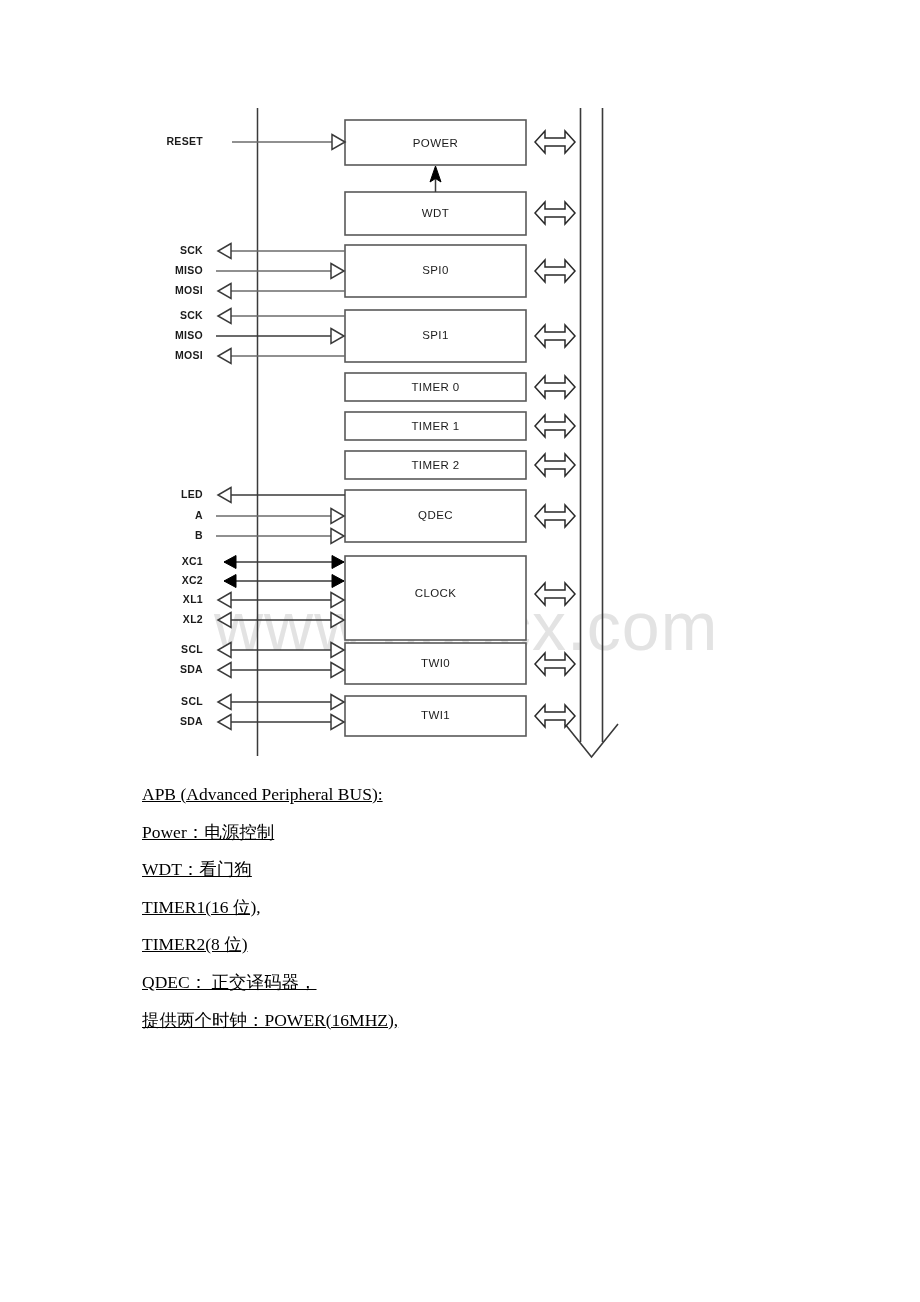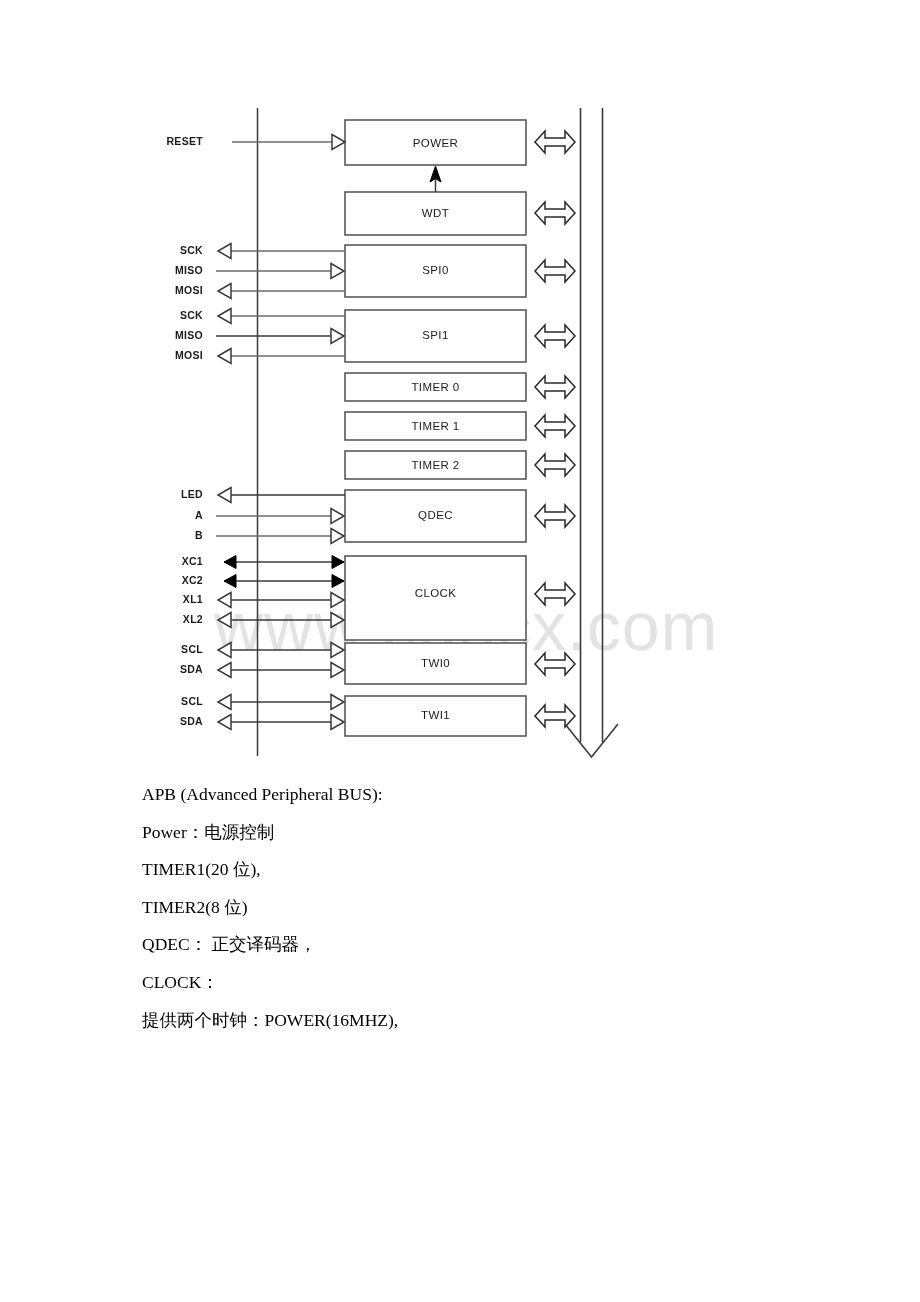--- a/index.html
+++ b/index.html
@@ -101,20 +101,21 @@
     left: 142px;
     top: 776px;
     width: 660px;
   }
   .text-line {
     font-family: "Liberation Serif", "DejaVu Serif", serif;
     font-size: 17.5px;
     line-height: 37.6px;
     color: #000000;
     white-space: pre;
+    text-decoration: underline;
   }
 </style>
 </head>
 <body>
 
 <div id="diagram-area">
   <svg id="diagram-svg" width="920" height="780" viewBox="0 0 920 780">
 
     <defs>
 
@@ -321,18 +322,18 @@
       <use href="#ah-left-hollow" x="231" y="722"></use>
       <use href="#ah-right-hollow" x="331" y="722"></use>
     </g>
 
   </svg>
 </div>
 
 <div id="text-block">
   <div class="text-line">APB (Advanced Peripheral BUS):</div>
   <div class="text-line">Power：电源控制</div>
-  <div class="text-line">TIMER1(20 位),</div>
+  <div class="text-line">WDT：看门狗</div>
+  <div class="text-line">TIMER1(16 位),</div>
   <div class="text-line">TIMER2(8 位)</div>
   <div class="text-line">QDEC： 正交译码器，</div>
-  <div class="text-line">CLOCK：</div>
   <div class="text-line">提供两个时钟：POWER(16MHZ),</div>
 </div>
 
 </body></html>

